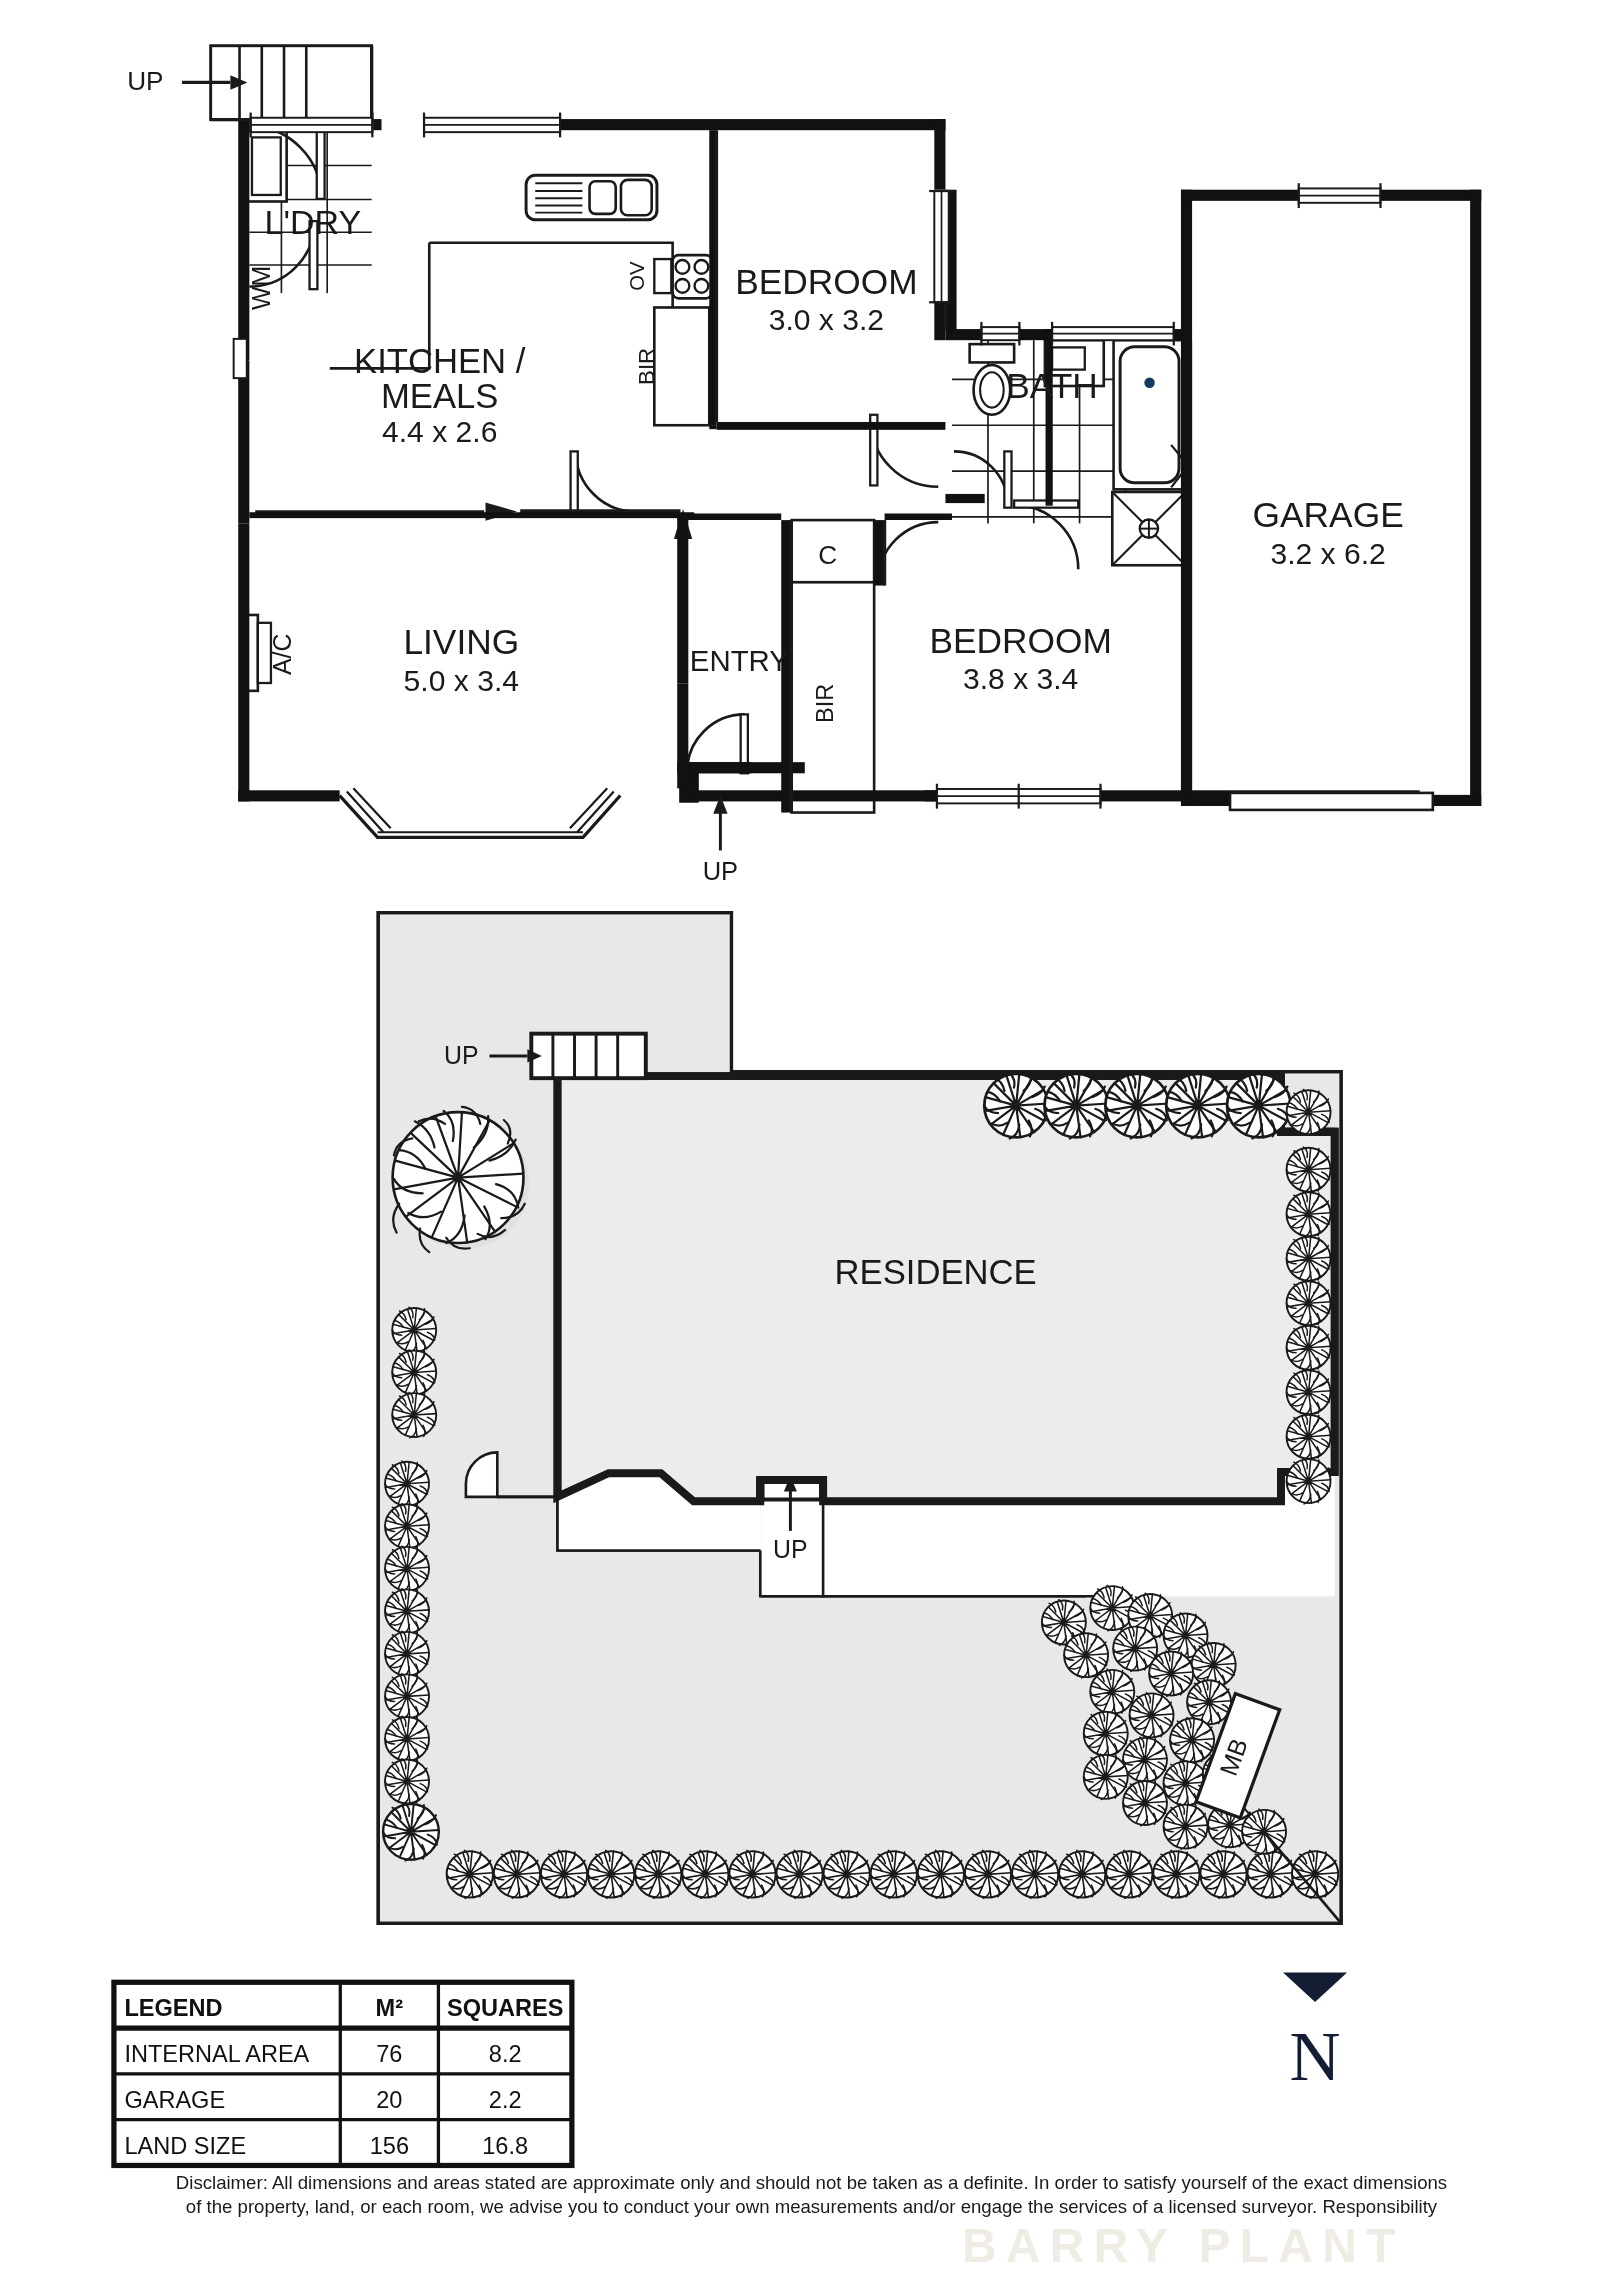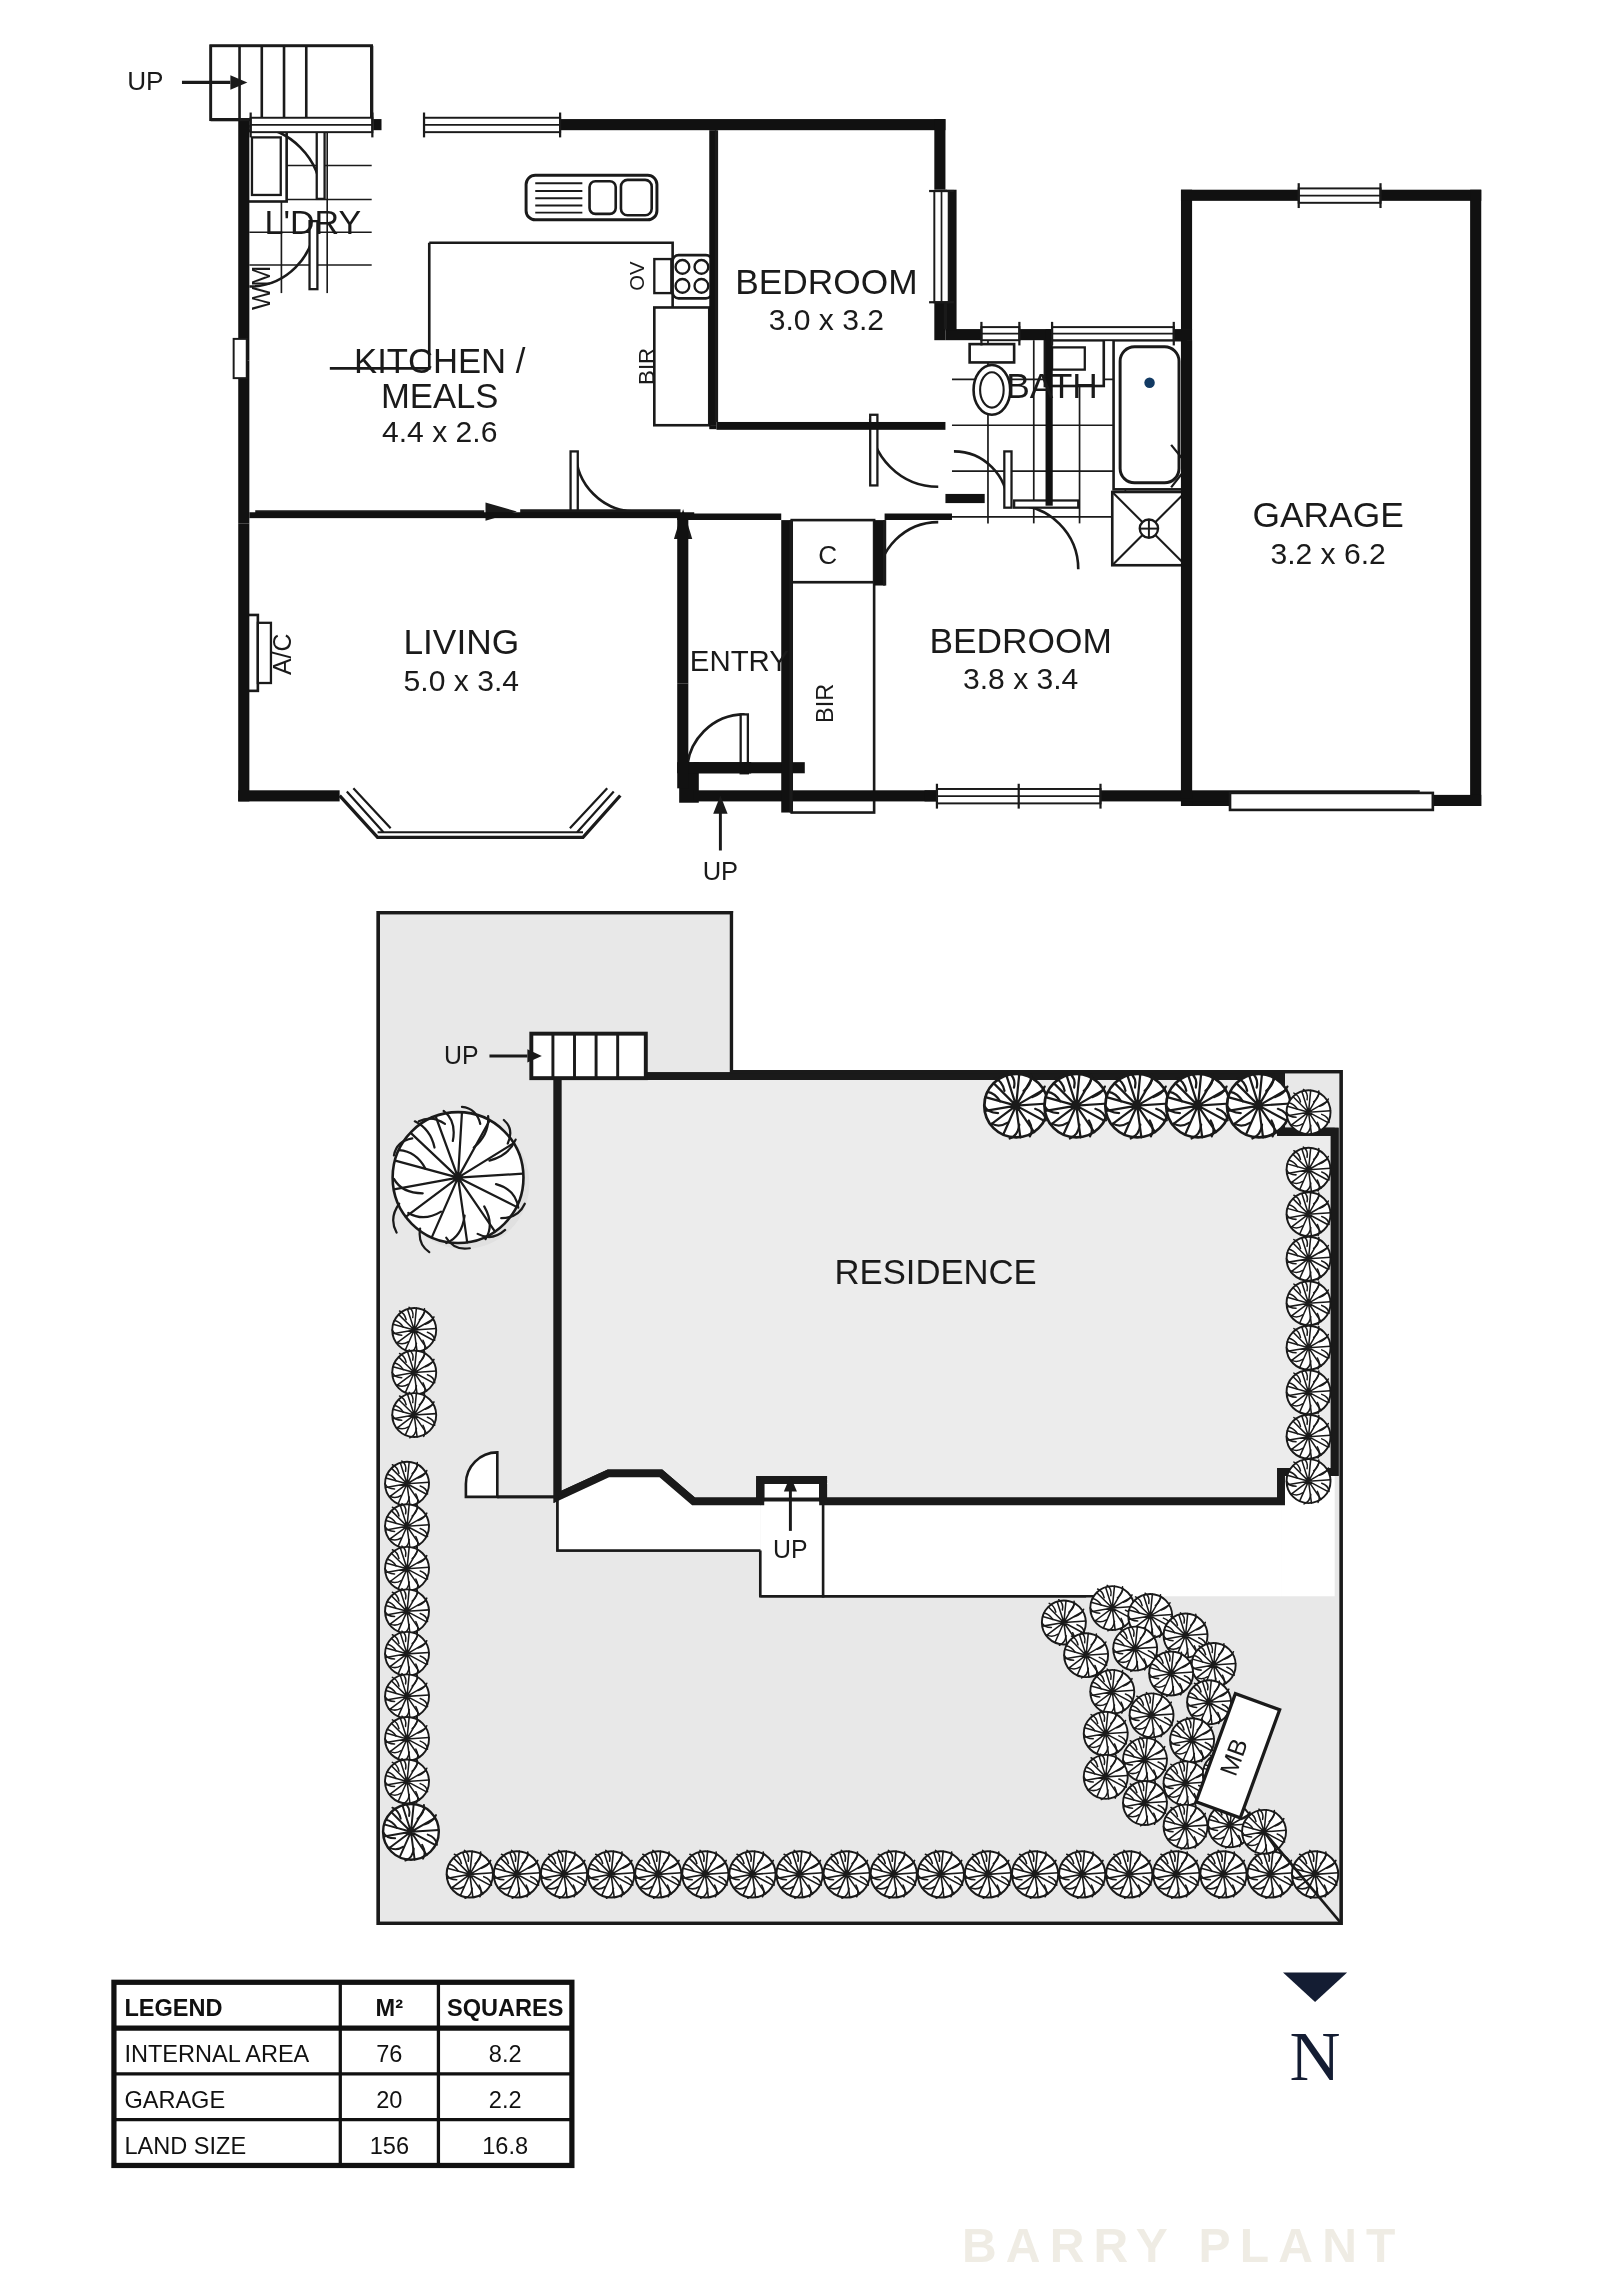--- a/index.html
+++ b/index.html
@@ -709,14 +709,16 @@
     <polygon points="1961,3015 2010,3060 2059,3015" fill="#141d33"></polygon>
     <text x="2010" y="3180" font-size="108" font-family="Liberation Serif, serif" fill="#141d33" text-anchor="middle">N</text>
   </g>
 
 </svg>
 </div>
 
 <div class="wm">BARRY PLANT</div>
 
 <div class="disc">
+  <div>Disclaimer: All dimensions and areas stated are approximate only and should not be taken as a definite. In order to satisfy yourself of the exact dimensions</div>
+  <div>of the property, land, or each room, we advise you to conduct your own measurements and/or engage the services of a licensed surveyor. Responsibility</div>
 </div>
 
 
 </body></html>

